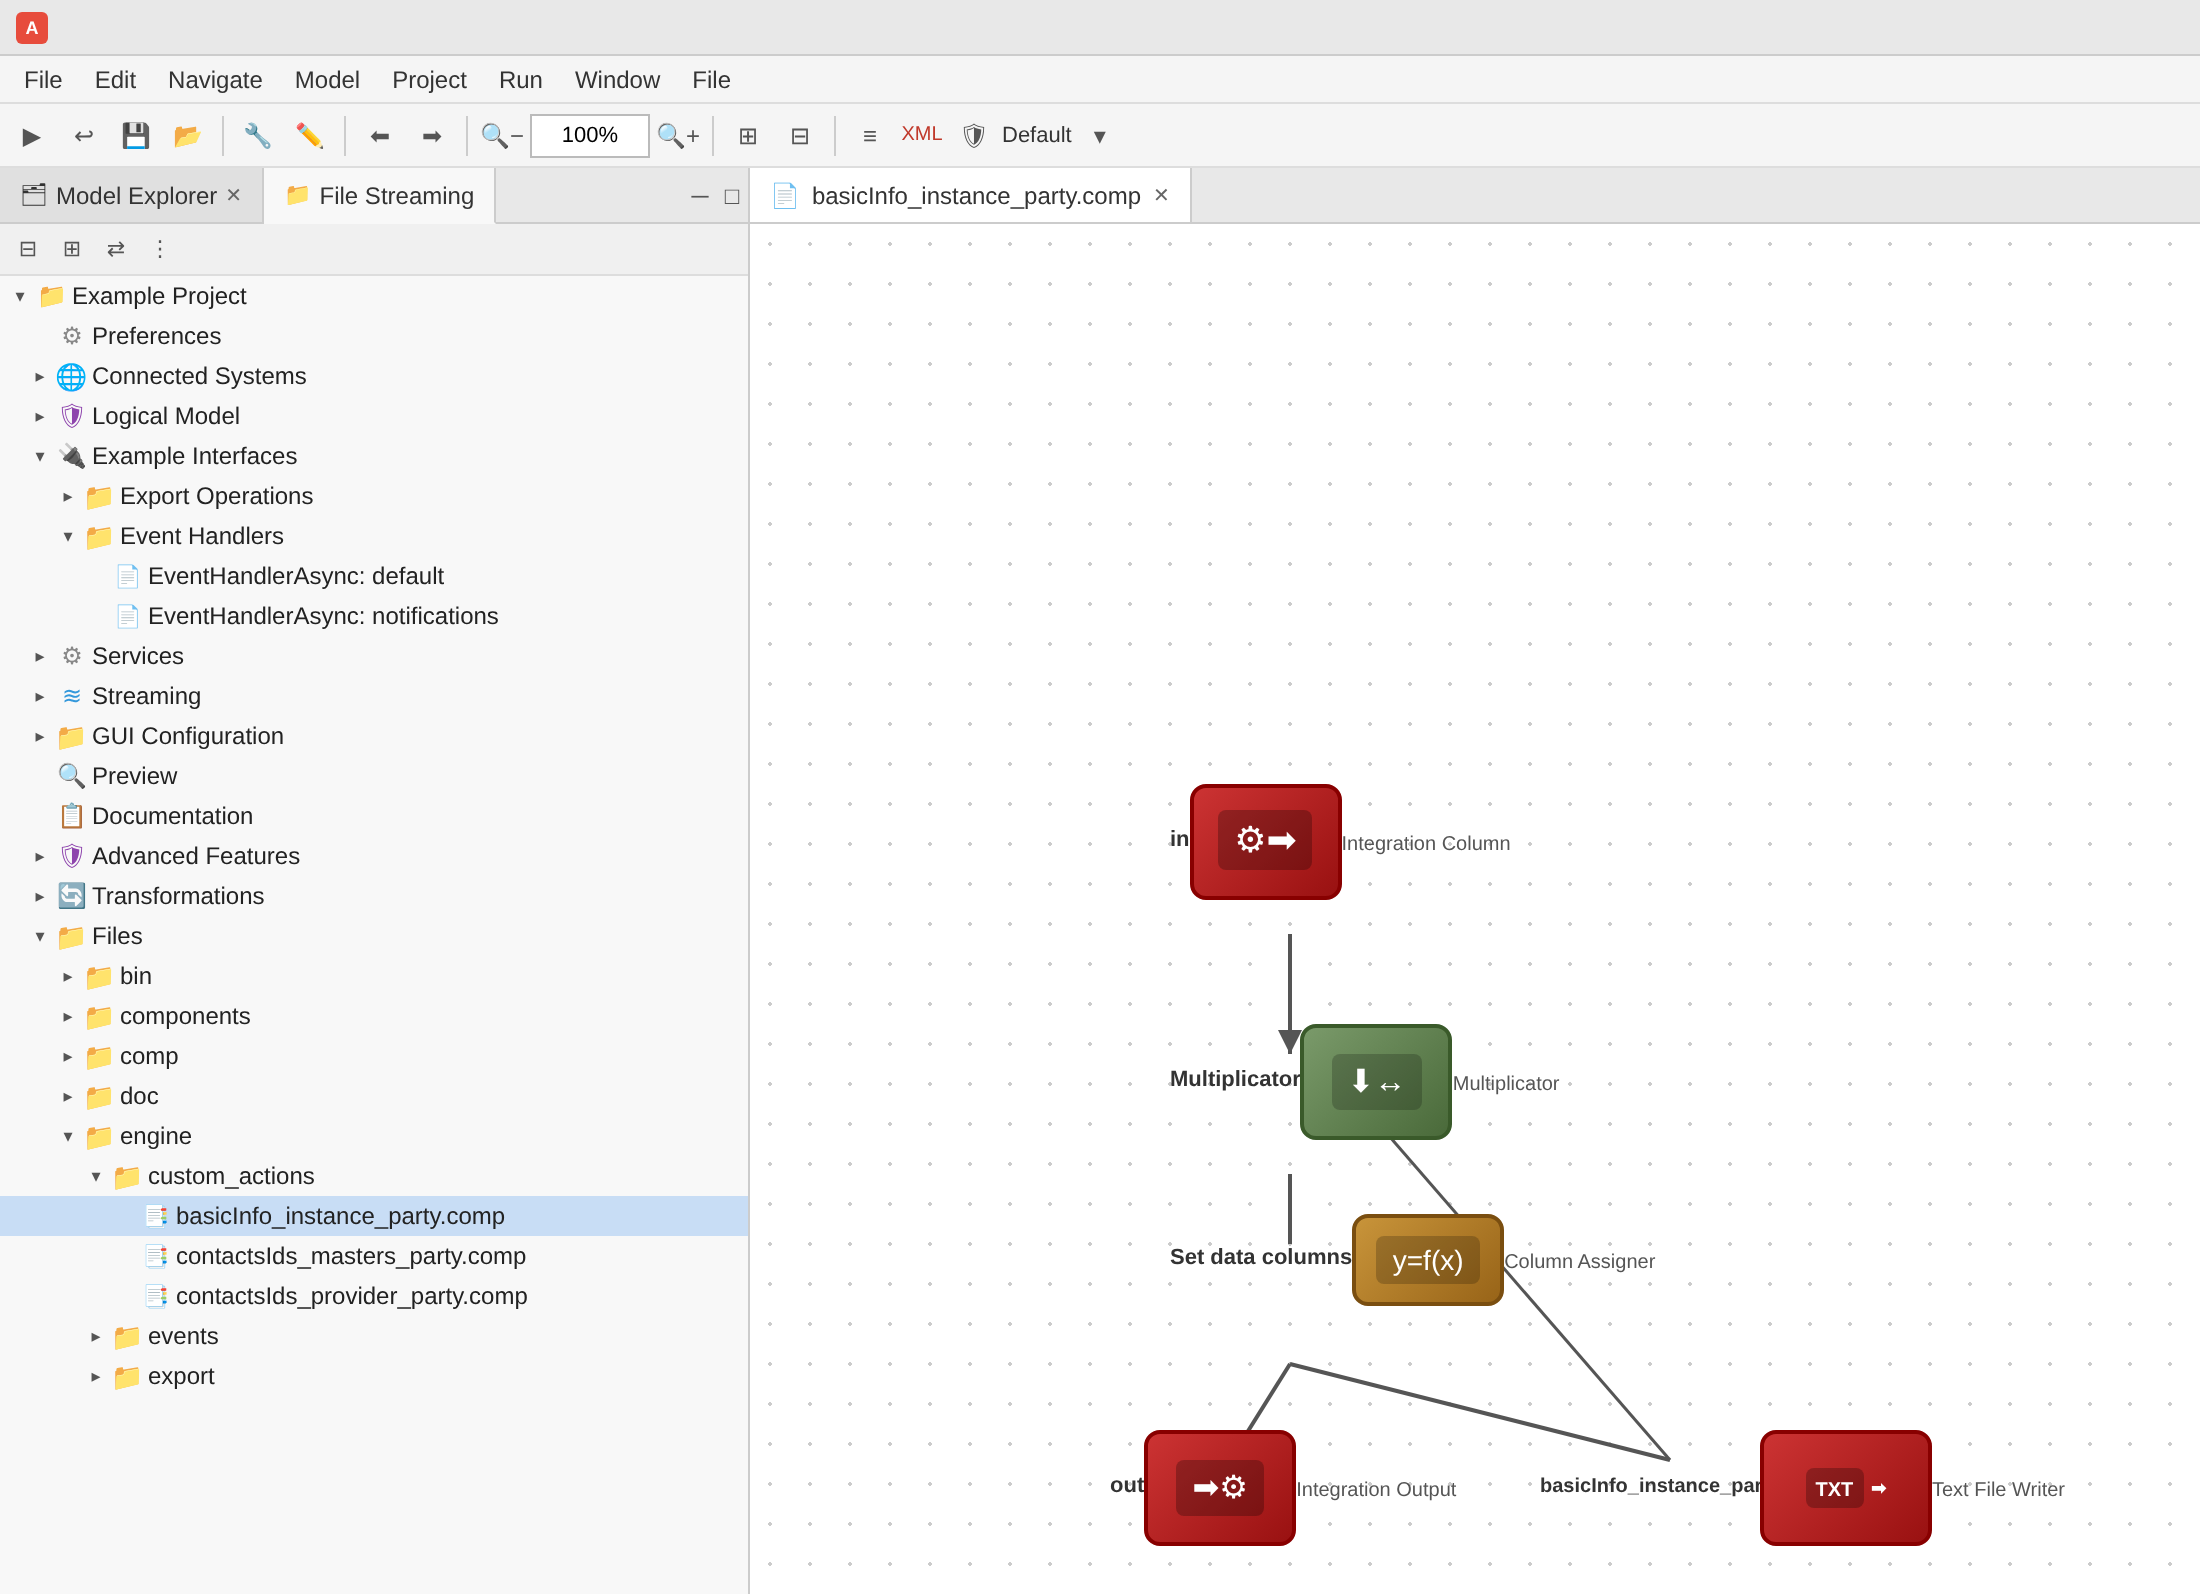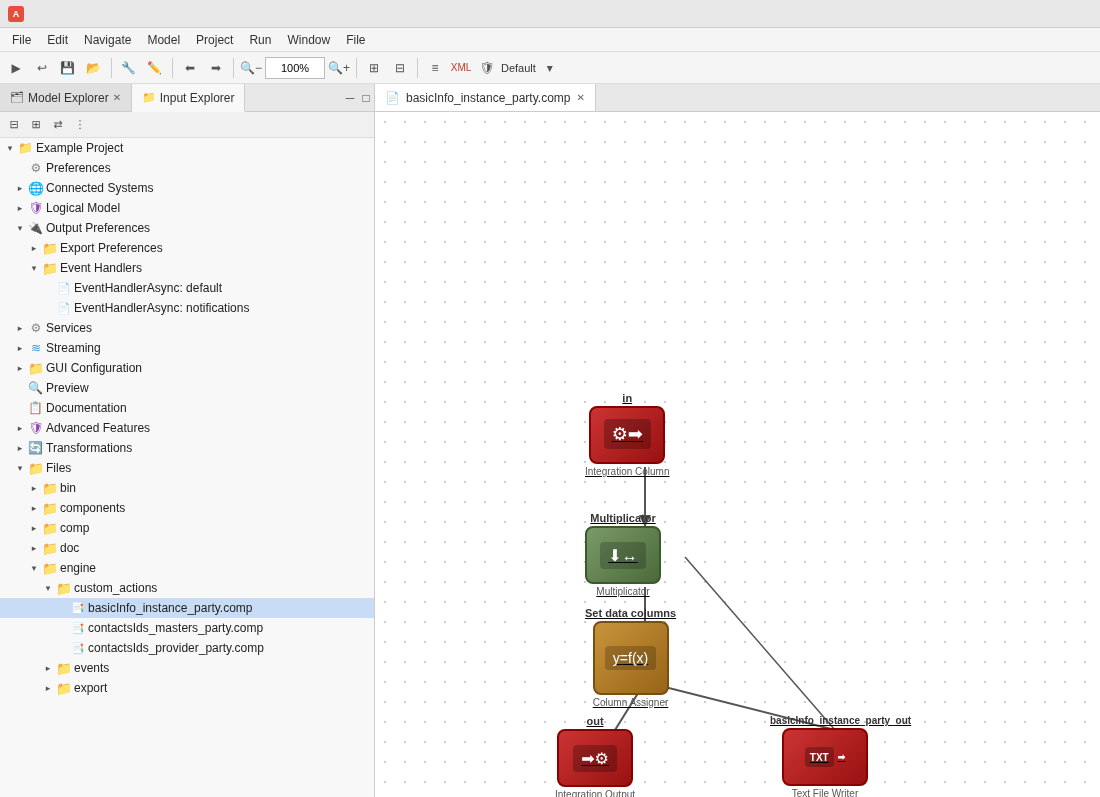--- a/index.html
+++ b/index.html
@@ -180,23 +180,22 @@
       position: absolute;
       top: 0; left: 0;
       width: 100%; height: 100%;
       pointer-events: none;
     }
 
     
     .node-wrapper {
       position: absolute;
       display: flex;
-      flex-direction: column;
+      flex-direction: row;
       align-items: center;
-      text-decoration: underline;
     }
     .node-label-top {
       font-size: 11px; color: #333; font-weight: 600; margin-bottom: 2px;
     }
     .node-label-bot {
       font-size: 10px; color: #555; margin-top: 2px;
     }
   </style>
 </head>
 <body>
@@ -249,21 +248,21 @@
   <div class="left-panel">
 
     <div class="tab-bar">
       <div class="tab">
         <span class="tab-icon">🗂</span>
         <span>Model Explorer</span>
         <span class="tab-close">✕</span>
       </div>
       <div class="tab active">
         <span class="tab-icon">📁</span>
-        <span>Input Explorer</span>
+        <span>File Streaming</span>
       </div>
       <div style="flex:1"></div>
       <div class="toolbar-btn" style="width:16px;height:28px;padding:0;display:flex;align-items:center;justify-content:center;">─</div>
       <div class="toolbar-btn" style="width:16px;height:28px;">□</div>
     </div>
 
     <div class="tree-toolbar">
       <div class="tree-btn">⊟</div>
       <div class="tree-btn">⊞</div>
       <div class="tree-btn">⇄</div>
@@ -301,29 +300,29 @@
             <span style="color:#8e44ad;font-size:12px;">🛡</span>
           </span>
       <span class="tree-node-label">Logical Model</span>
     </div>
         <div class="tree-node">
       <span class="tree-indent" style="width:14px;display:inline-block;"></span>
       <span class="tree-expand">▾</span>
       <span class="tree-node-icon">
             <span style="color:#2ecc71;font-size:12px;">🔌</span>
           </span>
-      <span class="tree-node-label">Output Preferences</span>
-    </div>
-        <div class="tree-node">
-      <span class="tree-indent" style="width:28px;display:inline-block;"></span>
-      <span class="tree-expand">▸</span>
-      <span class="tree-node-icon">
-            <span style="color:#e8b84b;font-size:13px;">📁</span>
-          </span>
-      <span class="tree-node-label">Export Preferences</span>
+      <span class="tree-node-label">Example Interfaces</span>
+    </div>
+        <div class="tree-node">
+      <span class="tree-indent" style="width:28px;display:inline-block;"></span>
+      <span class="tree-expand">▸</span>
+      <span class="tree-node-icon">
+            <span style="color:#e8b84b;font-size:13px;">📁</span>
+          </span>
+      <span class="tree-node-label">Export Operations</span>
     </div>
         <div class="tree-node">
       <span class="tree-indent" style="width:28px;display:inline-block;"></span>
       <span class="tree-expand">▾</span>
       <span class="tree-node-icon">
             <span style="color:#e8b84b;font-size:13px;">📁</span>
           </span>
       <span class="tree-node-label">Event Handlers</span>
     </div>
         <div class="tree-node">
@@ -542,21 +541,21 @@
         <div style="width:76px;height:58px;background:linear-gradient(135deg,#7a9a6a,#4a6a3a);border-radius:8px;border:2px solid #3a5a2a;display:flex;flex-direction:column;align-items:center;justify-content:center;cursor:pointer;">
           <div style="background:rgba(0,0,0,0.2);border-radius:4px;padding:4px 8px;">
             <span style="color:white;font-size:16px;">⬇↔</span>
           </div>
         </div>
         <span class="node-label-bot">Multiplicator</span>
       </div>
 
       <div class="node-wrapper" style="position:absolute; top:495px; left:210px; align-items:center;">
         <span class="node-label-top">Set data columns</span>
-        <div style="width:76px;height:74px;background:linear-gradient(135deg,#c8943a,#986418);border-radius:8px;border:2px solid #7a4e10;display:flex;flex-direction:column;align-items:center;justify-content:center;cursor:pointer;">
+        <div style="width:76px;height:46px;background:linear-gradient(135deg,#c8943a,#986418);border-radius:8px;border:2px solid #7a4e10;display:flex;flex-direction:column;align-items:center;justify-content:center;cursor:pointer;">
           <div style="background:rgba(0,0,0,0.2);border-radius:4px;padding:4px 8px;">
             <span style="color:white;font-size:14px;">y=f(x)</span>
           </div>
         </div>
         <span class="node-label-bot">Column Assigner</span>
       </div>
 
       <div class="node-wrapper" style="position:absolute; top:603px; left:180px; align-items:center;">
         <span class="node-label-top">out</span>
         <div style="width:76px;height:58px;background:linear-gradient(135deg,#cc3333,#991111);border-radius:8px;border:2px solid #880000;display:flex;flex-direction:column;align-items:center;justify-content:center;cursor:pointer;">

